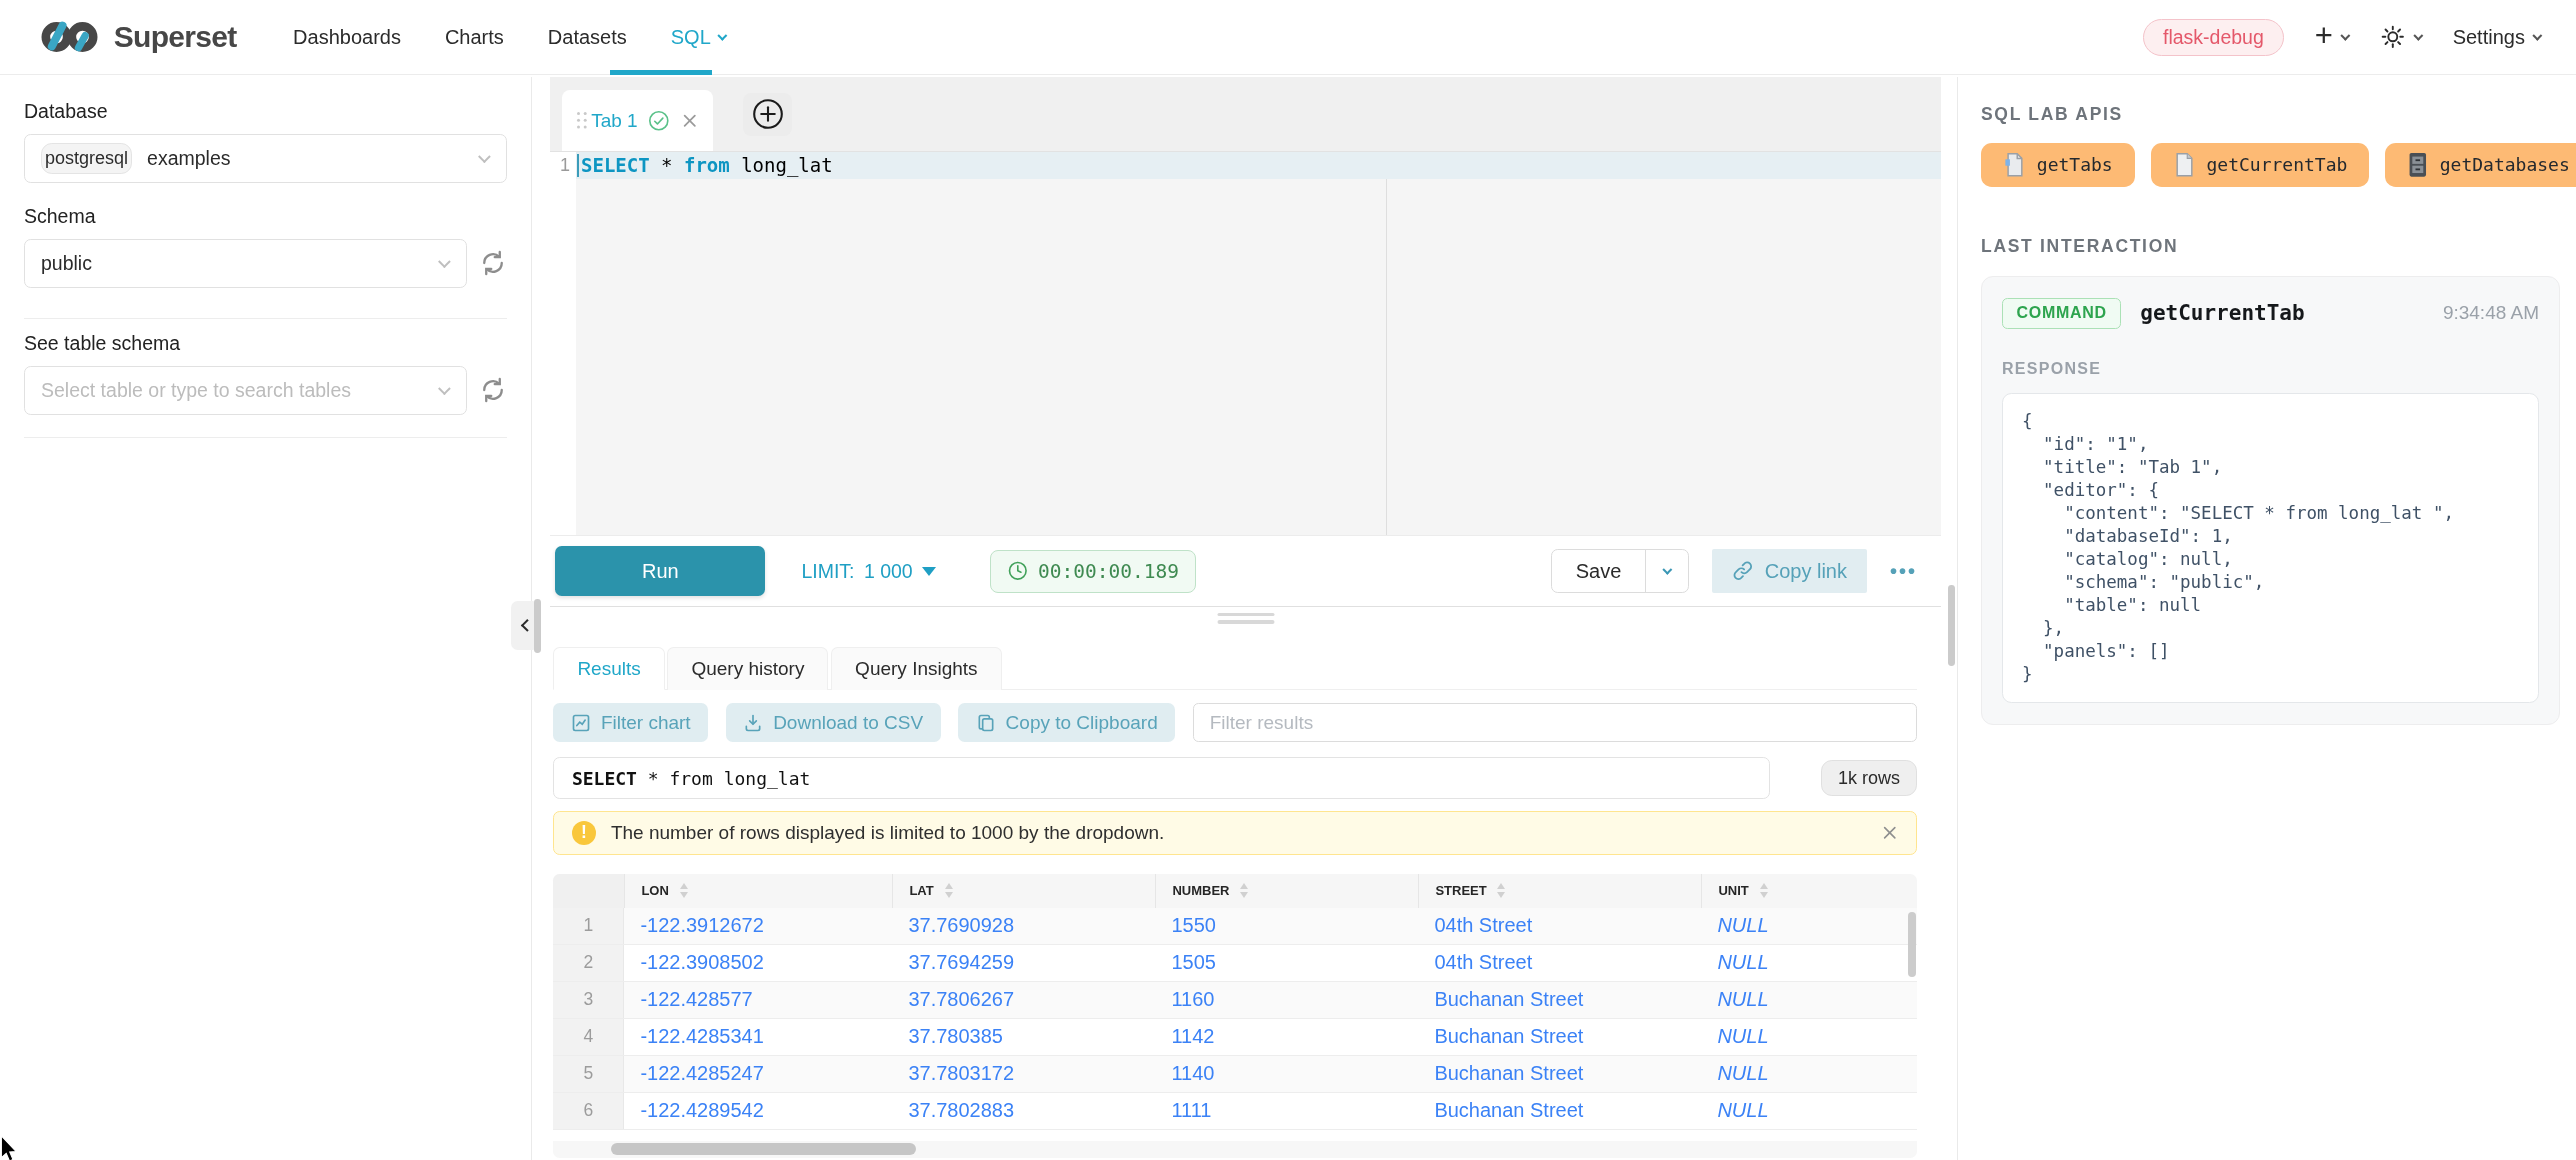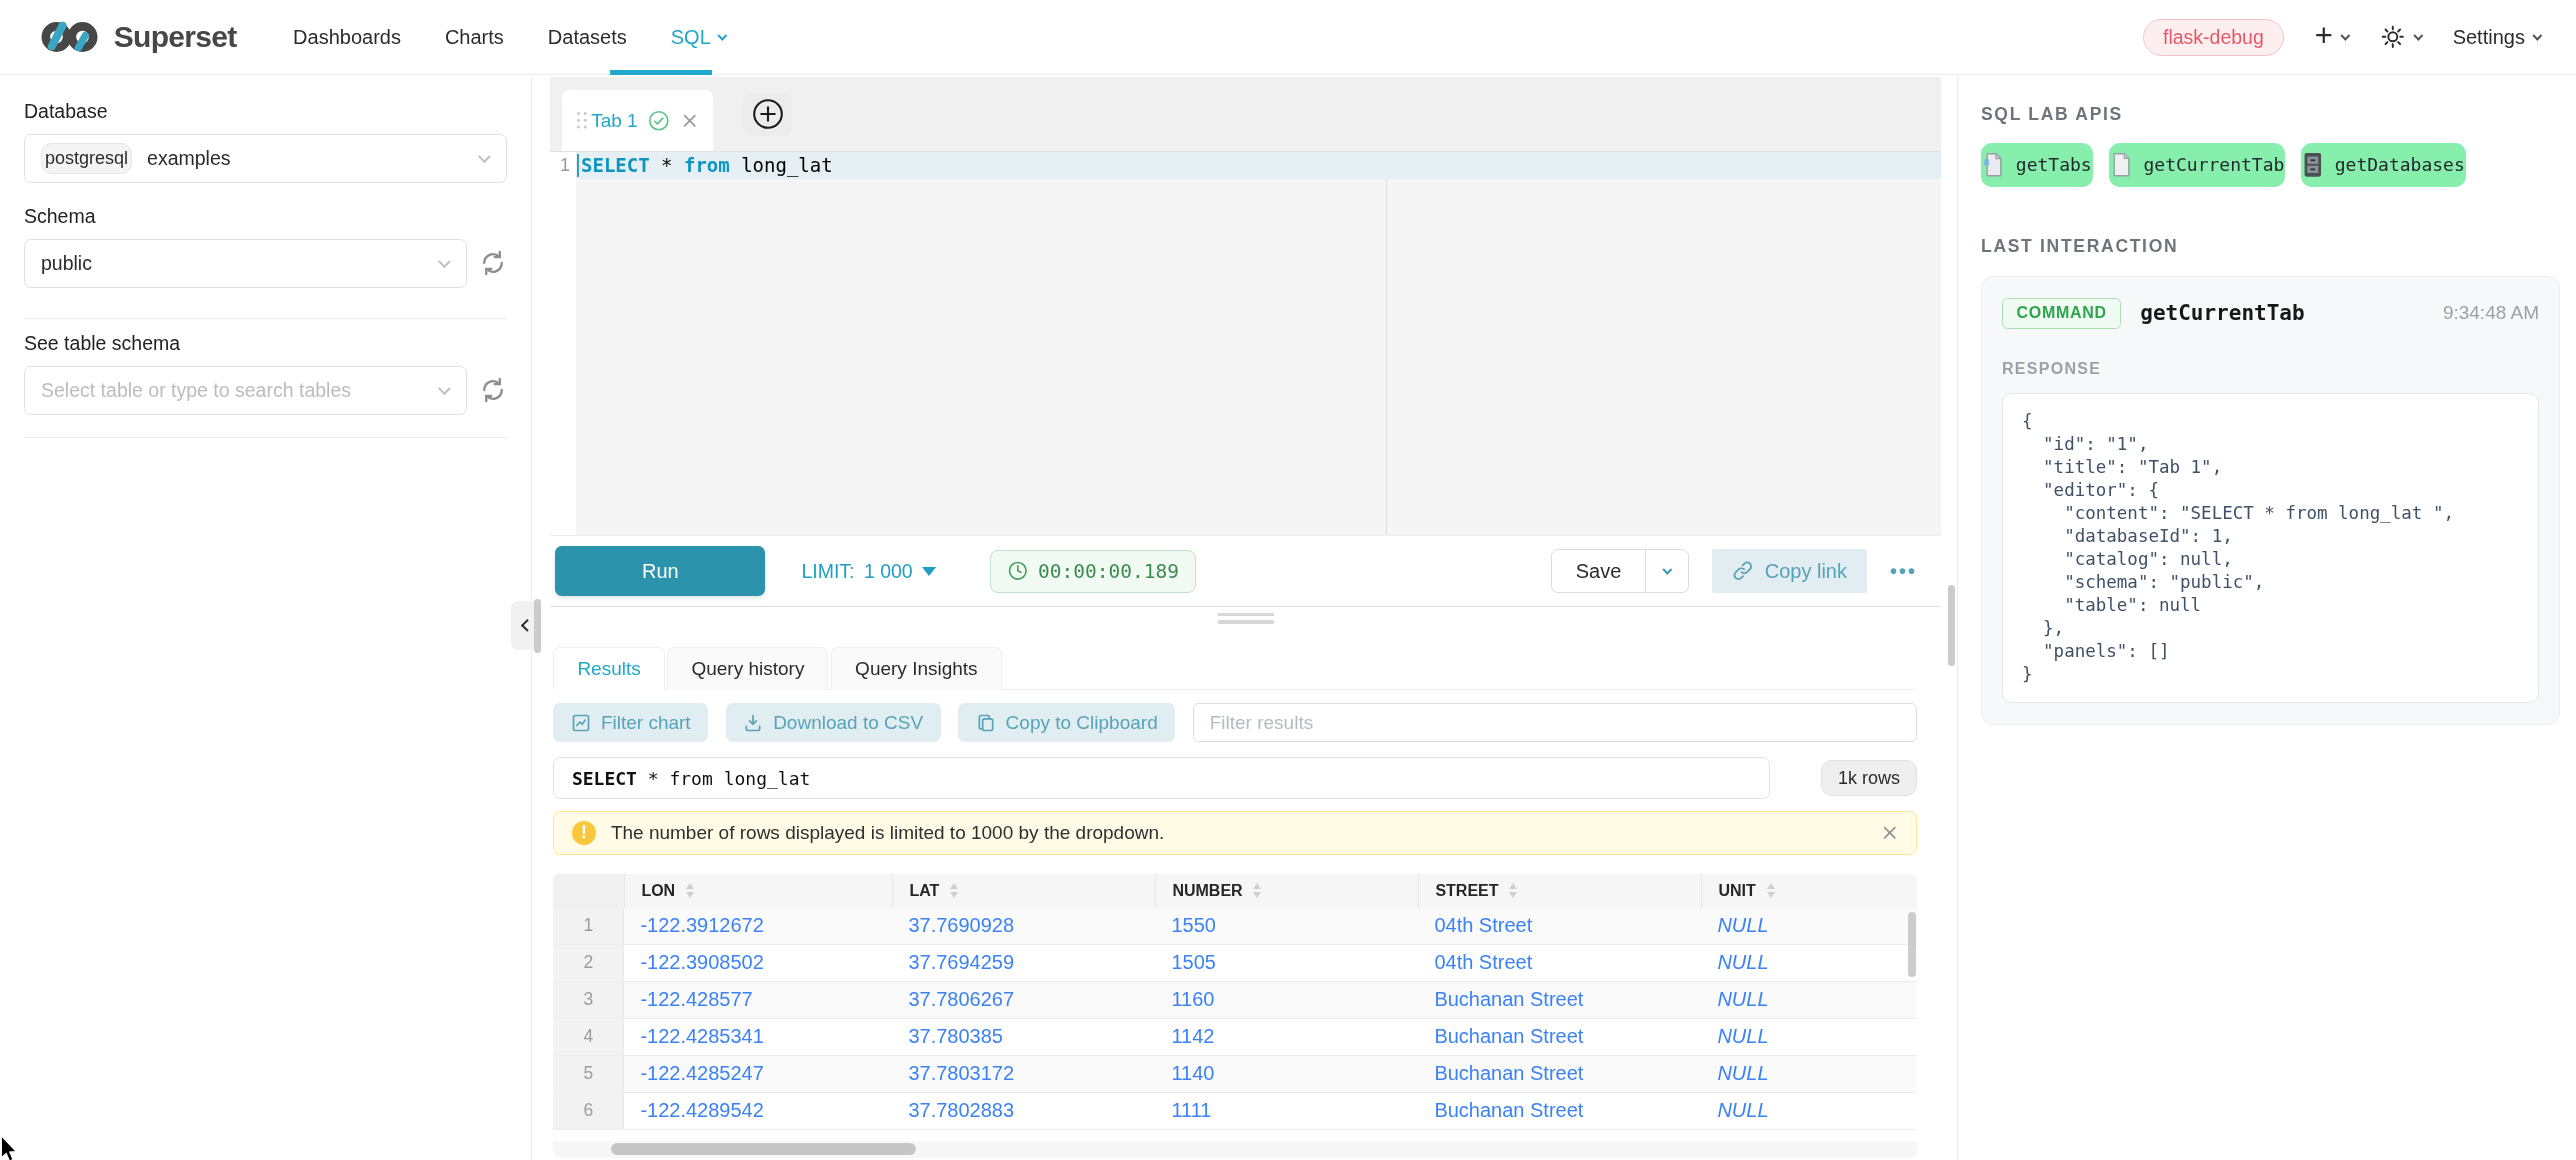--- a/index.html
+++ b/index.html
@@ -126,21 +126,21 @@
   .warning { margin-top:11.5px; height:44px; background:#fffbe6; border:1.3px solid #ffe58f; border-radius:6.7px;
              display:flex; align-items:center; padding:0 17.5px; }
   .warn-icon { width:24px; height:24px; border-radius:50%; background:#f9c73c; color:#fff; font-size:17.5px;
                font-weight:700; display:flex; align-items:center; justify-content:center; flex:0 0 24px; }
   .warn-text { margin-left:15px; font-size:19px; color:#2f2f2f; }
   .warn-close { margin-left:auto; color:#8f8f8f; cursor:pointer; display:flex; }
 
   .rtable { margin-top:19px; position:relative; }
   .thead { display:grid; grid-template-columns:71px 268px 263px 263px 283px auto; height:34px;
            background:#f6f6f6; border-radius:6.7px 6.7px 0 0; }
-  .th { display:flex; align-items:center; font-size:16px; font-weight:700; color:#262626;
+  .th { display:flex; align-items:center; font-size:13px; font-weight:700; color:#262626;
         padding-left:16px; border-left:1.3px solid #e6e6e6; cursor:pointer; }
   .th-gutter { background:#f0f0f0; border-radius:6.7px 0 0 0; border-left:none; }
   .sort { display:flex; flex-direction:column; gap:2.7px; margin-left:10.8px; }
   .sort i { display:block; width:0; height:0; border-left:4.7px solid transparent; border-right:4.7px solid transparent; }
   .sort .up { border-bottom:6px solid #d0d0d0; } .sort .dn { border-top:6px solid #d0d0d0; }
   .tr { display:grid; grid-template-columns:71px 268px 263px 263px 283px auto; height:37px;
         border-bottom:0.7px solid #ededed; background:#fff; }
   .tr:nth-child(even) { background:#fafafa; }
   .td { display:flex; align-items:center; font-size:20px; color:#3b82f6; padding-left:16px; }
   .td.rownum { justify-content:center; padding-left:0; background:#f2f2f2; color:#9c9c9c; font-size:17.5px;
@@ -149,22 +149,22 @@
   .vscroll-thumb { position:absolute; right:1.3px; top:38px; width:8px; height:65px; background:#ccc; border-radius:4px; }
   .partial-row { height:10.8px; background:#fff; }
   .hscroll { height:17.5px; background:#f7f7f7; border-radius:0 0 6.7px 6.7px; position:relative; }
   .hthumb { position:absolute; left:58px; top:2.7px; width:305px; height:12px; background:#c6c6c6; border-radius:6px; }
 
   
   .rightpanel { position:absolute; left:1957px; top:77px; width:619px; height:1084px; background:#fff;
                 border-left:1.3px solid #eaeaea; padding:27px 16px 0 23px; }
   .panel-h { font-size:17.5px; font-weight:700; color:#6e747b; letter-spacing:1.7px; }
   .api-btns { display:flex; gap:16px; margin-top:17.5px; }
-  .api-btn { height:44px; background:#86efac; border-radius:10.8px; display:flex; align-items:center; gap:10.8px;
-             padding:0 1px; font-family:"DejaVu Sans Mono",monospace; font-size:18px; color:#24292e; cursor:pointer; }
+  .api-btn { height:44px; background:#fdba74; border-radius:10.8px; display:flex; align-items:center; gap:10.8px;
+             padding:0 22px; font-family:"DejaVu Sans Mono",monospace; font-size:18px; color:#24292e; cursor:pointer; }
   .panel-h2 { margin-top:49px; }
   .card { margin-top:19px; background:#f7f8f9; border:1.3px solid #ededee; border-radius:12px; padding:21.6px 20px; }
   .card-head { display:flex; align-items:center; }
   .cmd-badge { border:1.3px solid #abe1b6; background:#f0fbf3; color:#2da44e; border-radius:5.4px;
                padding:5.4px 13.5px; font-size:16px; font-weight:700; letter-spacing:0.7px; }
   .cmd-name { margin-left:19px; font-family:"DejaVu Sans Mono",monospace; font-weight:700; font-size:21px; color:#15181b; }
   .cmd-time { margin-left:auto; font-size:19px; color:#9aa1a9; }
   .resp-label { margin-top:31px; font-size:16px; font-weight:700; color:#9aa1a9; letter-spacing:1.3px; }
   .resp-box { margin-top:15px; background:#fff; border:1.3px solid #e4e7ea; border-radius:9.4px; padding:16px 19px; }
   .resp-box pre { margin:0; font-family:"DejaVu Sans Mono",monospace; font-size:17.5px; line-height:23px; color:#3f5166; }

